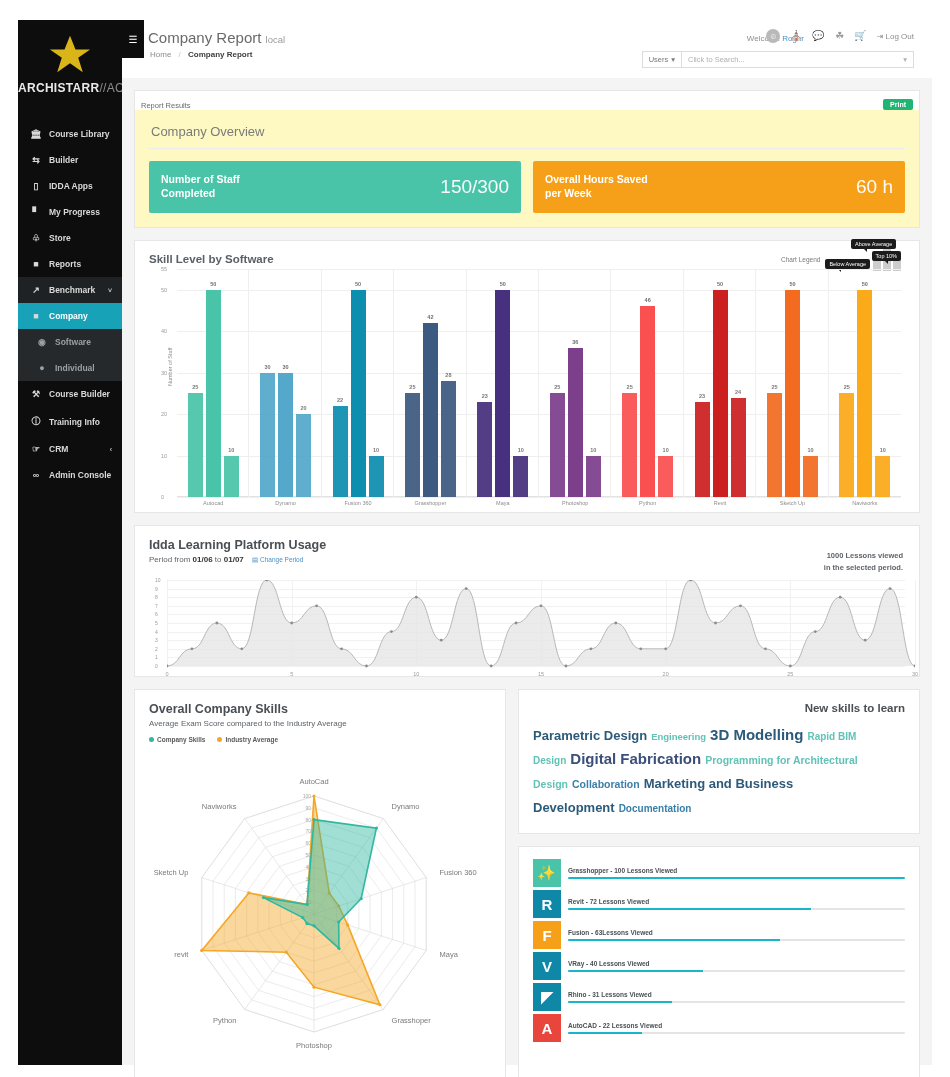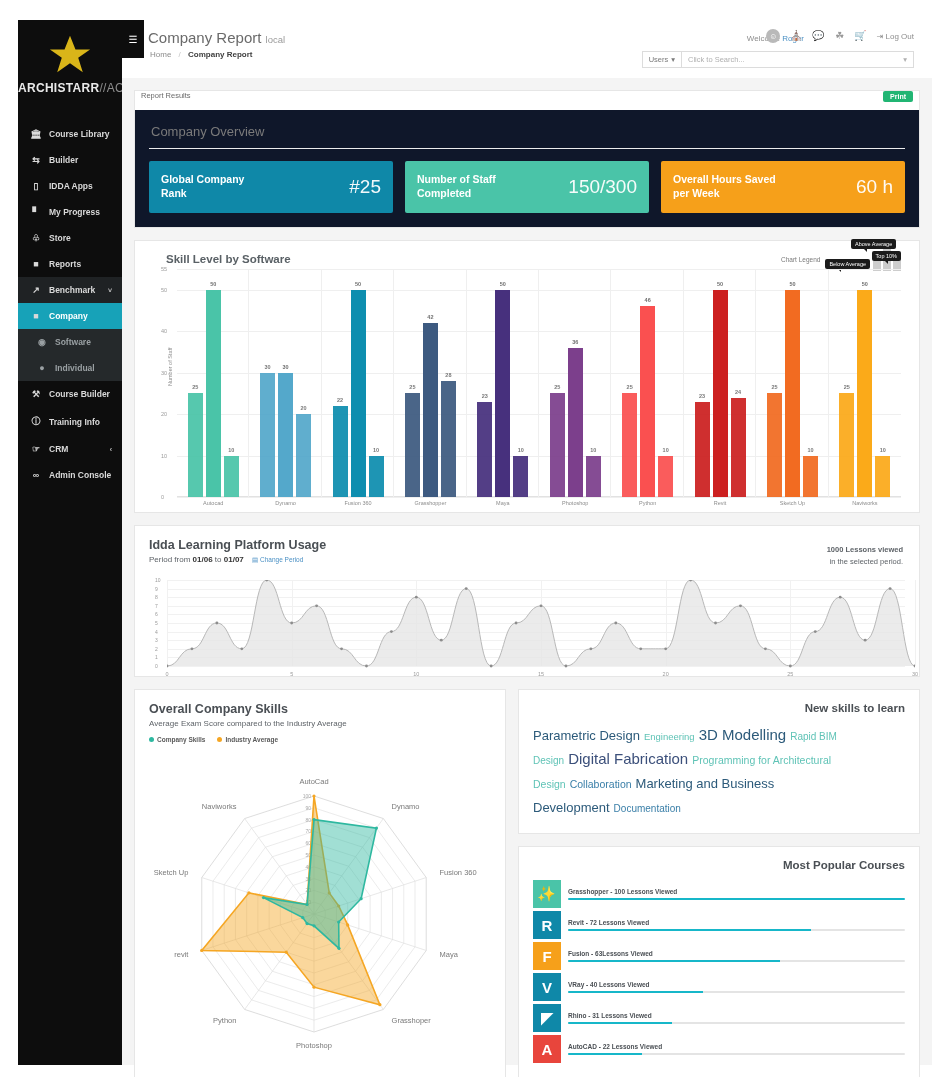--- a/index.html
+++ b/index.html
@@ -67,43 +67,43 @@
   .search-in {
     border: 1px solid #dcdcdc; border-left: none; background: #fff;
     width: 232px; font-size: 7.5px; color: #b0b0b0; padding: 0 6px;
     display: flex; align-items: center; justify-content: space-between; cursor: text;
   }
 
   
   .content { padding: 12px; }
   .card { background: #fff; border: 1px solid #e6e6e6; }
   .results-bar {
-    height: 20px; display: flex; align-items: flex-start; justify-content: space-between;
+    height: 20px; display: flex; align-items: flex-end; justify-content: space-between;
     padding: 0 6px; font-size: 7.5px; color: #6a6a6a; background: #fff;
     border: 1px solid #e6e6e6; border-bottom: none;
   }
   .print-btn {
     background: #21b573; color: #fff; font-size: 7px; font-weight: 600;
     padding: 2px 7px; border-radius: 2px; cursor: pointer;
   }
-  .panel { background: #0f172a; border: 1px solid #e6e6e6; border-top: none; padding: 10px 14px 14px; }
+  .panel { background: #fef9c3; border: 1px solid #e6e6e6; border-top: none; padding: 10px 14px 14px; }
   .overview-title { font-size: 13px; color: #7a7a7a; padding: 4px 2px 9px; border-bottom: 1px solid #ececec; }
 
   
   .kpis { display: flex; gap: 12px; margin-top: 12px; }
   .kpi {
     flex: 1; height: 52px; border-radius: 2px; color: #fff;
     display: flex; align-items: center; justify-content: space-between; padding: 0 12px;
   }
   .kpi-label { font-size: 10.5px; font-weight: 700; line-height: 1.3; max-width: 105px; }
   .kpi-value { font-size: 19px; font-weight: 300; opacity: .95; }
 
   
   .chart-card { margin-top: 12px; padding: 12px 14px 6px; }
-  .chart-title { font-size: 11.5px; font-weight: 700; color: #5a6166; margin-bottom: 4px; margin-left: 17px; }
+  .chart-title { font-size: 11.5px; font-weight: 700; color: #5a6166; margin-bottom: 4px; }
   .legend-wrap { position: absolute; right: 18px; top: 6px; display: flex; align-items: flex-end; gap: 3px; }
   .legend-label { font-size: 6.5px; color: #7a7a7a; margin-right: 2px; align-self: center; }
   .tip {
     background: #1b1b1b; color: #fff; font-size: 5.5px; padding: 2px 4px;
     border-radius: 2px; white-space: nowrap; position: relative;
   }
   .tip:after {
     content:''; position:absolute; bottom:-3px; left: 12px;
     border-left: 4px solid transparent; border-right: 0 solid transparent;
     border-top: 4px solid #1b1b1b;
@@ -128,41 +128,41 @@
   .bar .v { position: absolute; top: -9px; left: 0; right: 0; text-align: center; font-size: 5.5px; color: #6f6f6f; font-weight: 700; }
   .xlabels { display: flex; margin-left: 28px; margin-right: 4px; margin-top: 3px; }
   .xlabels div { flex: 1; text-align: center; font-size: 5.5px; color: #8d8d8d; }
 
   
   .usage-card { margin-top: 12px; padding: 12px 14px 10px; position: relative; }
   .usage-title { font-size: 12.5px; font-weight: 700; color: #4a4f54; }
   .usage-sub { font-size: 8px; color: #5e6368; margin-top: 3px; }
   .usage-sub b { color: #333; }
   .chg { color: #4a90c4; font-size: 6.5px; margin-left: 6px; cursor: pointer; }
-  .usage-right { position: absolute; right: 16px; top: 18px; text-align: right; font-size: 7.5px; color: #5e6368; line-height: 1.6; font-weight: 700; }
-  .usage-right .lite { font-weight: 400; }
+  .usage-right { position: absolute; right: 16px; top: 24px; text-align: right; font-size: 7.5px; color: #5e6368; line-height: 1.6; font-weight: 700; }
+  .usage-right .lite { font-weight: 700; }
   .lplot { position: relative; height: 86px; margin: 16px 0 0 18px; }
   .lytick { position: absolute; left: -12px; font-size: 5px; color: #9b9b9b; transform: translateY(-50%); }
   .lgrid { position: absolute; left: 0; right: 0; height: 1px; background: #f1f1f1; }
   .lvgrid { position: absolute; top: 0; bottom: 0; width: 1px; background: #f1f1f1; }
   .lxlab { position: absolute; bottom: -11px; font-size: 5.5px; color: #9b9b9b; transform: translateX(-50%); }
 
   
   .bottom { display: flex; gap: 12px; margin-top: 12px; }
   .radar-card { flex: 0 0 372px; padding: 12px 14px; }
   .radar-title { font-size: 12.5px; font-weight: 700; color: #4a4f54; }
   .radar-sub { font-size: 8px; color: #5e6368; margin-top: 3px; }
   .rlegend { display: flex; gap: 12px; margin-top: 8px; font-size: 6.5px; font-weight: 700; color: #5a5a5a; }
   .rlegend span { display: flex; align-items: center; gap: 3px; }
   .dot { width: 5px; height: 5px; border-radius: 50%; display: inline-block; }
   .right-col { flex: 1; display: flex; flex-direction: column; gap: 12px; }
   .skills-card { padding: 12px 14px 14px; }
   .skills-title { font-size: 11.5px; font-weight: 700; color: #4a4f54; margin-bottom: 9px; text-align: right; }
   .cloud { line-height: 1.5; }
-  .cloud span { margin-right: 4px; font-weight: 400; }
+  .cloud span { margin-right: 4px; font-weight: 700; }
   .courses-card { padding: 12px 14px 8px; flex: 1; }
   .course-row { display: flex; align-items: center; gap: 7px; margin-bottom: 3px; }
   .course-ic {
     width: 28px; height: 28px; flex: none; color: #fff;
     display: flex; align-items: center; justify-content: center; font-size: 15px; font-weight: 700;
   }
   .course-body { flex: 1; }
   .course-lab { font-size: 6.5px; font-weight: 700; color: #4a4f54; margin-bottom: 3px; }
   .track { height: 2.5px; background: #e4e4e4; border-radius: 2px; overflow: hidden; }
   .fill { height: 100%; background: #17b7c9; }
@@ -275,24 +275,20 @@
     <div class="content">
 
       <div class="results-bar">
         <span>Report Results</span>
         <span class="print-btn">Print</span>
       </div>
 
       <div class="panel">
         <div class="overview-title">Company Overview</div>
         <div class="kpis">
-          <div class="kpi" id="kpi0" style="background: rgb(15, 136, 168);">
-            <div class="kpi-label">Global Company Rank</div>
-            <div class="kpi-value">#25</div>
-          </div>
           <div class="kpi" id="kpi1" style="background: rgb(74, 196, 168);">
             <div class="kpi-label">Number of Staff Completed</div>
             <div class="kpi-value">150/300</div>
           </div>
           <div class="kpi" id="kpi2" style="background: rgb(246, 160, 26);">
             <div class="kpi-label">Overall Hours Saved per Week</div>
             <div class="kpi-value">60 h</div>
           </div>
         </div>
       </div>
@@ -621,21 +617,20 @@
                 <text x="87.41234669739353" y="66.20975674250695" font-size="7.5" fill="#7a7a7a" font-family="&quot;Liberation Sans&quot;, sans-serif" text-anchor="end">Naviworks</text>
               </svg></div>
         </div>
 
         <div class="right-col">
           <div class="card skills-card">
             <div class="skills-title">New skills to learn</div>
             <div class="cloud" id="cloud"><span style="font-size: 13px; color: rgb(44, 90, 122);">Parametric Design</span><span style="font-size: 9.5px; color: rgb(95, 195, 182);">Engineering</span><span style="font-size: 15px; color: rgb(44, 90, 122);">3D Modelling</span><span style="font-size: 10px; color: rgb(95, 195, 182);">Rapid BIM Design</span><span style="font-size: 15px; color: rgb(59, 79, 122);">Digital Fabrication</span><span style="font-size: 10.5px; color: rgb(95, 195, 182);">Programming for Architectural Design</span><span style="font-size: 10.5px; color: rgb(58, 127, 168);">Collaboration</span><span style="font-size: 13px; color: rgb(44, 90, 122);">Marketing and Business Development</span><span style="font-size: 10px; color: rgb(58, 127, 168);">Documentation</span></div>
           </div>
           <div class="card courses-card">
-            <div class="skills-title">Most Popular Courses</div>
             <div id="courses">
                 <div class="course-row">
                   <div class="course-ic" style="background: rgb(74, 196, 168);">✨</div>
                   <div class="course-body">
                     <div class="course-lab">Grasshopper - 100 Lessons Viewed</div>
                     <div class="track">
                       <div class="fill" style="width: 100%; background: rgb(23, 183, 201);"></div>
                     </div>
                   </div>
                 </div>

